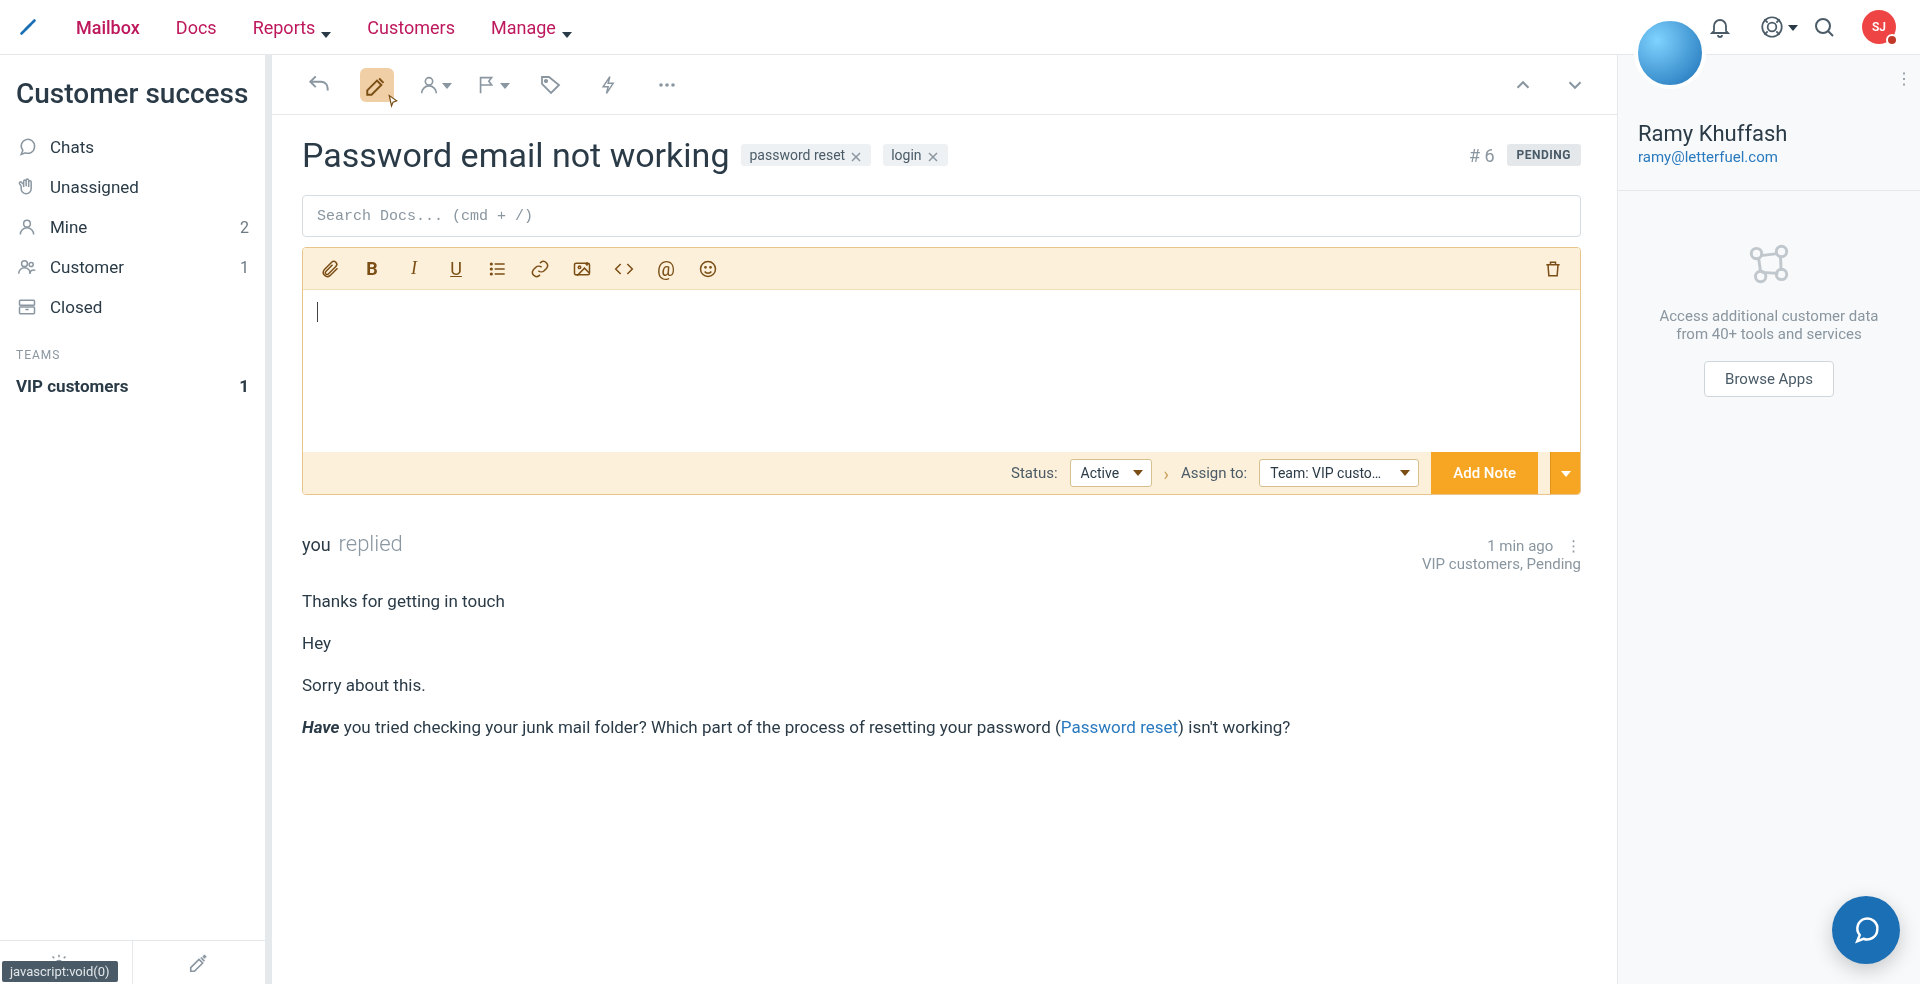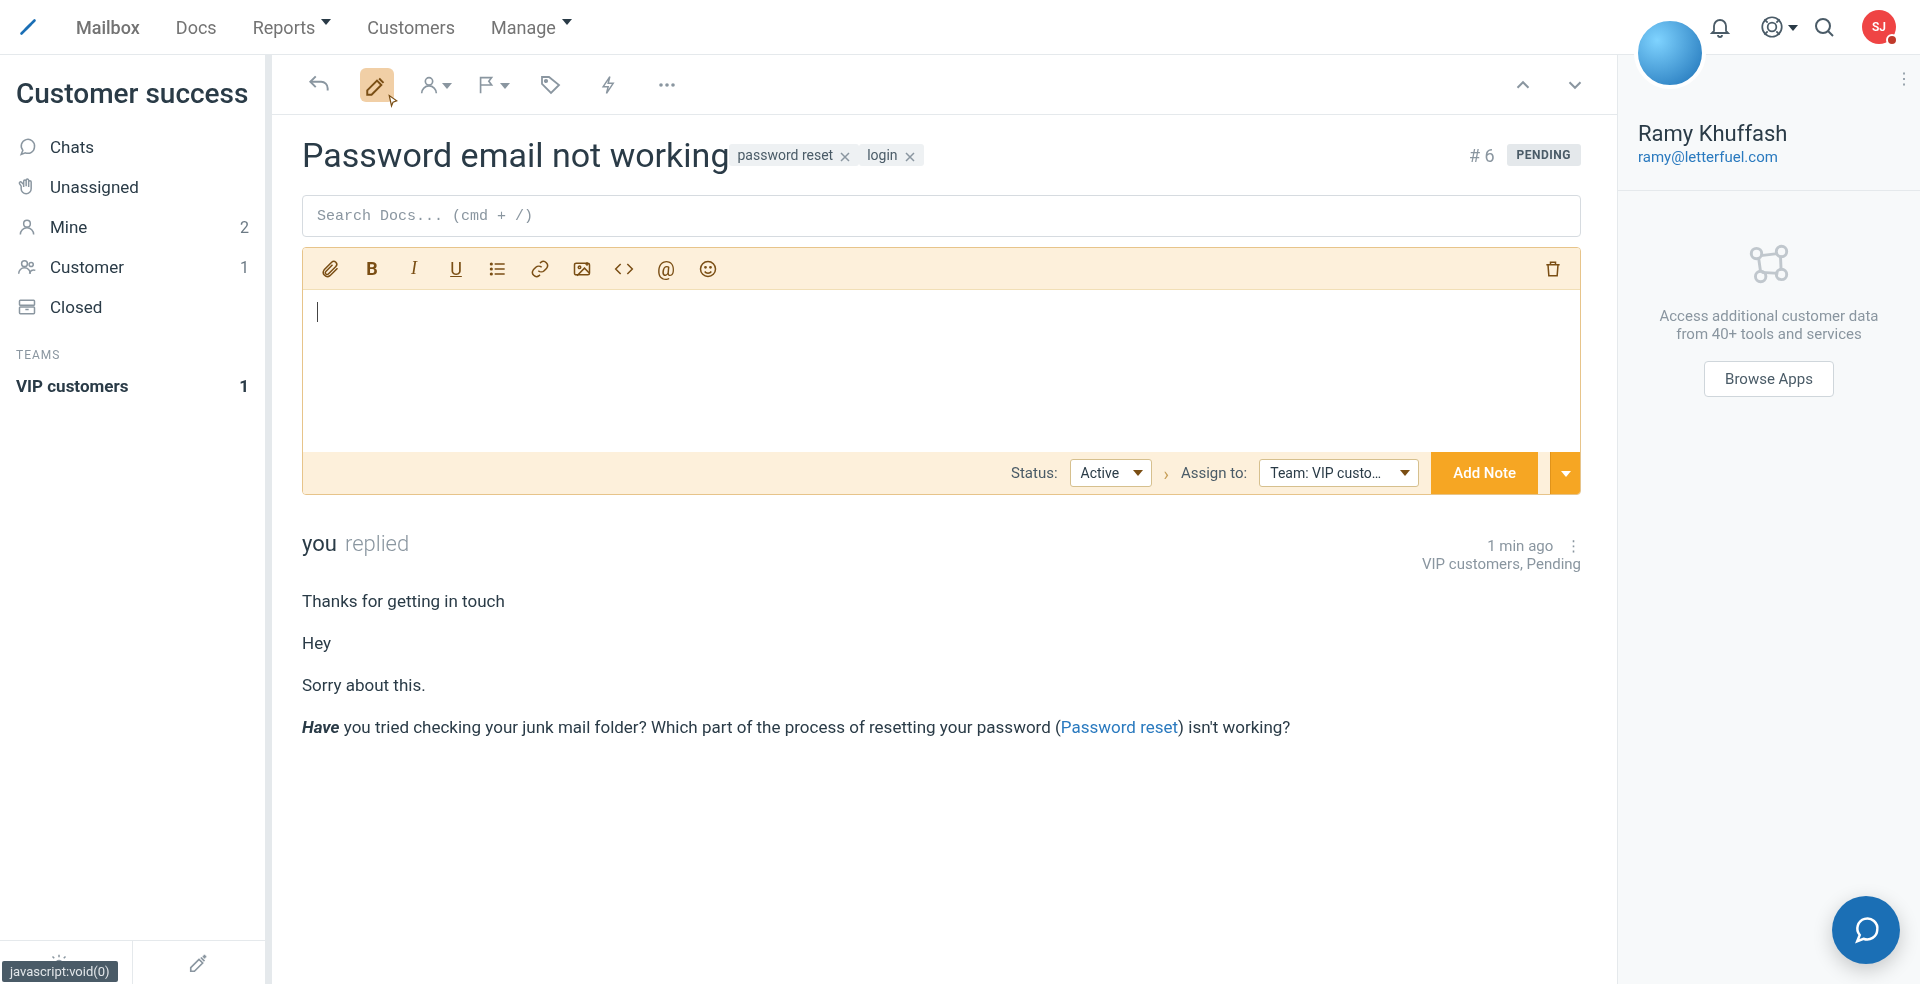--- a/index.html
+++ b/index.html
@@ -3,21 +3,21 @@
 <meta charset="utf-8">
 <style>
   * { box-sizing: border-box; margin: 0; padding: 0; }
   html, body { width: 1920px; height: 984px; font-family: -apple-system, BlinkMacSystemFont, "Segoe UI", Roboto, sans-serif; color: #2a3b47; overflow: hidden; background: #fff; }
 
   
   .topnav { height: 55px; background: #fff; border-bottom: 1px solid #e5e9ec; display: flex; align-items: center; padding: 0 8px 0 8px; }
   .logo { width: 40px; height: 40px; display: flex; align-items: center; justify-content: center; margin-right: 12px; }
   .logo svg { width: 26px; height: 26px; }
   .nav-items { display: flex; gap: 4px; }
-  .nav-item { padding: 8px 16px; font-size: 18px; color: #737373; cursor: pointer; display: flex; align-items: flex-start; gap: 6px; }
+  .nav-item { padding: 8px 16px; font-size: 18px; color: #be185d; cursor: pointer; display: flex; align-items: flex-end; gap: 6px; }
   .nav-item.active { font-weight: 500; }
   .caret-dn { width: 0; height: 0; border-left: 5px solid transparent; border-right: 5px solid transparent; border-top: 6px solid #2a3b47; margin-top: 2px; }
   .topnav-right { margin-left: auto; display: flex; align-items: center; gap: 24px; padding-right: 16px; }
   .icon-btn { width: 28px; height: 28px; display: flex; align-items: center; justify-content: center; color: #4a5b67; cursor: pointer; position: relative; }
   .avatar { width: 34px; height: 34px; border-radius: 50%; background: #ef4444; color: #fff; display: flex; align-items: center; justify-content: center; font-size: 12px; font-weight: 600; position: relative; }
   .pres-dot { position: absolute; right: -2px; bottom: -2px; width: 12px; height: 12px; border-radius: 50%; border: 2px solid #fff; background: #c0392b; }
 
   
   .app { display: flex; height: calc(984px - 55px); }
 
@@ -37,21 +37,21 @@
 
   
   .center { flex: 1; min-width: 0; border-right: 1px solid #e5e9ec; display: flex; flex-direction: column; position: relative; }
   .vstrip { position: absolute; left: 0; top: 0; bottom: 0; width: 6px; background: #e5e9ec; }
   .conv-toolbar { height: 60px; display: flex; align-items: center; gap: 24px; padding: 0 28px 0 36px; border-bottom: 1px solid #e5e9ec; }
   .tb-icon { width: 34px; height: 34px; display: flex; align-items: center; justify-content: center; color: #8a96a0; border-radius: 6px; cursor: pointer; }
   .tb-icon.active { background: #f1cfa6; color: #7a4e14; }
   .tb-sep { flex: 1; }
   .chev { width: 28px; height: 28px; display: flex; align-items: center; justify-content: center; color: #8a96a0; cursor: pointer; }
 
-  .conv-head { padding: 20px 36px 12px 36px; display: flex; align-items: center; gap: 0; text-align: center; }
+  .conv-head { padding: 20px 36px 12px 36px; display: flex; align-items: center; gap: 12px; }
   .conv-title { font-size: 34px; font-weight: 400; color: #2a3b47; }
   .tag { display: inline-flex; align-items: center; gap: 6px; background: #eef1f3; border-radius: 3px; padding: 3px 8px; font-size: 14px; color: #4a5b67; }
   .tag .x { width: 12px; height: 12px; color: #8a96a0; cursor: pointer; }
   .conv-head-right { margin-left: auto; display: flex; align-items: center; gap: 12px; }
   .conv-num { color: #8a96a0; font-size: 18px; }
   .status-pill { background: #e4e8eb; color: #4a5b67; font-size: 12px; font-weight: 700; letter-spacing: 0.5px; padding: 4px 10px; border-radius: 3px; }
 
   .note-box { margin: 8px 36px 0 36px; }
   .docs-search { height: 42px; border: 1px solid #d6dbe0; border-radius: 4px; padding: 0 14px; font-size: 15px; color: #8a96a0; display: flex; align-items: center; margin-bottom: 10px; font-family: Liberation Mono, monospace; }
   .rte-wrap { border: 1px solid #e7c48a; border-radius: 4px; overflow: hidden; }
@@ -64,21 +64,21 @@
   .foot-lbl { font-size: 15px; color: #4a5b67; }
   .sel { height: 28px; border: 1px solid #d6c08e; background: #fff; border-radius: 3px; padding: 0 26px 0 10px; font-size: 14px; color: #2a3b47; display: flex; align-items: center; position: relative; cursor: pointer; min-width: 82px; }
   .sel::after { content: ""; position: absolute; right: 8px; width: 0; height: 0; border-left: 5px solid transparent; border-right: 5px solid transparent; border-top: 6px solid #7a4e14; }
   .assign-arrow { color: #c8a05a; font-size: 18px; }
   .sel.team { min-width: 160px; overflow: hidden; }
   .add-note { background: #f6a623; color: #fff; font-size: 15px; font-weight: 500; height: 42px; padding: 0 22px; display: flex; align-items: center; cursor: pointer; margin-left: auto; }
   .add-note-dd { width: 30px; background: #f6a623; height: 42px; display: flex; align-items: center; justify-content: center; border-left: 1px solid #e0931a; cursor: pointer; }
 
   .thread { margin-top: 36px; padding: 0 36px 0 36px; overflow: hidden; }
   .msg-head { display: flex; align-items: baseline; gap: 8px; }
-  .msg-author { font-size: 22px; color: #2a3b47; }
+  .msg-author { font-size: 18px; color: #2a3b47; }
   .msg-author strong { font-weight: 400; }
   .msg-action { color: #8a96a0; font-size: 22px; font-weight: 300; }
   .msg-meta { margin-left: auto; text-align: right; color: #8a96a0; font-size: 15px; }
   .msg-meta .dots { display: inline-block; width: 16px; color: #8a96a0; cursor: pointer; margin-left: 8px; }
   .msg-body { margin-top: 18px; font-size: 17px; color: #2a3b47; display: flex; flex-direction: column; gap: 22px; }
   .msg-body em { font-style: italic; font-weight: 700; }
   .lnk { color: #2a7abf; cursor: pointer; }
 
   
   .rpanel { width: 302px; min-width: 302px; background: #f7f9fa; display: flex; flex-direction: column; }

